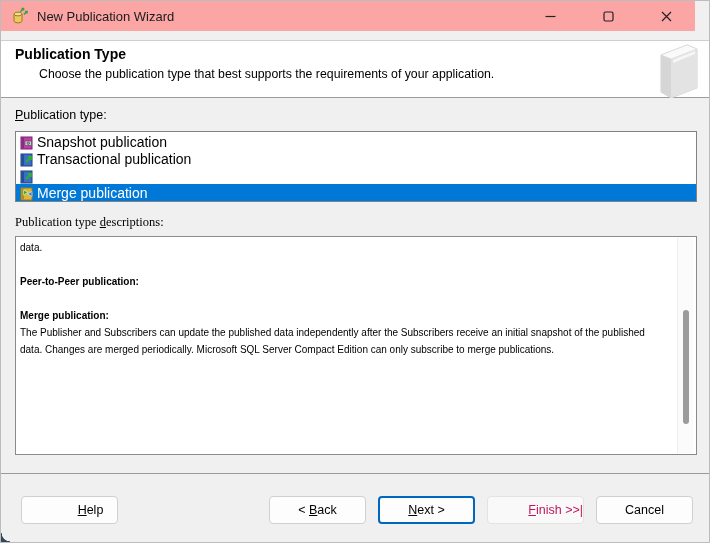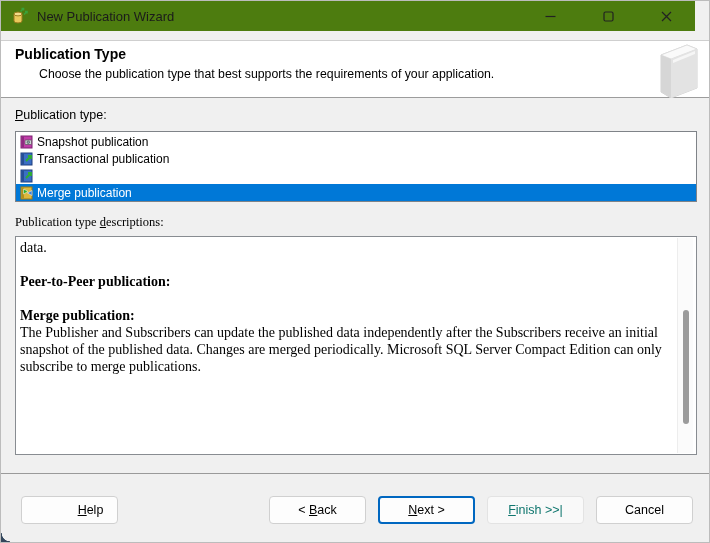--- a/index.html
+++ b/index.html
@@ -3,62 +3,62 @@
 <meta charset="utf-8">
 <style>
   html,body { margin:0; padding:0; background:#e8e8e8; }
   #window {
     position:relative; width:710px; height:543px; box-sizing:border-box;
     background:#f0f0f0; border:1px solid #bcbcbc; overflow:hidden;
     font-family:"Liberation Sans", sans-serif; color:#000;
   }
   
   .titlebar { position:absolute; top:0; left:0; right:14px; height:30px;
-    background:#4d7c0f; display:flex; align-items:center; }
+    background:#fca5a5; display:flex; align-items:center; }
   .app-icon { margin-left:10px; width:18px; height:18px; display:flex; align-items:center; }
   .title-text { margin-left:8px; font-size:13px; color:#1b1b1b; }
   .caption { margin-left:auto; display:flex; height:30px; }
   .cap-btn { width:58px; height:30px; display:flex; align-items:center; justify-content:center; cursor:default; }
   .cap-btn svg { display:block; }
   
   .banner { position:absolute; top:39px; left:0; right:0; height:56px;
     background:#ffffff; border-top:1px solid #cfcfcf; border-bottom:1px solid #9c9c9c; }
   .banner-title { position:absolute; left:14px; top:5px; font-size:14px; font-weight:bold; }
   .banner-sub  { position:absolute; left:38px; top:26px; font-size:12.3px; }
   .banner-art  { position:absolute; right:-6px; top:-1px; width:62px; height:58px; overflow:hidden; }
   
   .fldlabel { position:absolute; left:14px; font-size:12.5px; }
   .accel { text-decoration:underline; }
   
   .listbox { position:absolute; left:14px; top:130px; width:682px; height:71px;
     box-sizing:border-box; background:#fff; border:1px solid #7f8388; padding-top:1px; }
-  .row { display:flex; align-items:center; height:17px; font-size:12px; padding-left:2px; }
+  .row { display:flex; align-items:flex-end; height:17px; font-size:14px; padding-left:2px; }
   .row .li-icon { width:16px; height:14px; margin-right:3px; display:flex; align-items:center; justify-content:center; flex:none; }
   .row.selected { background:var(--selection,#0078d7); color:var(--selection_text,#fff); }
   
   .descbox { position:absolute; left:14px; top:235px; width:682px; height:219px;
     box-sizing:border-box; background:#fff; border:1px solid #888c91; }
   .desc-content { position:absolute; left:0; top:0; right:22px; bottom:0;
-    padding:2px 8px 0 4px; font-size:14px; line-height:17px; overflow:hidden;font-family:Liberation Serif, serif; }
+    padding:2px 8px 0 4px; font-size:10px; line-height:17px; overflow:hidden; }
   .dp { margin:0; }
   .dh { margin:17px 0 0 0; font-weight:bold; }
   .scroll-track { position:absolute; top:1px; bottom:1px; right:3px; width:15px;
     background:#fbfbfb; border-left:1px solid #ededed; }
   .scroll-thumb { position:absolute; left:5px; top:72px; width:6px; height:114px;
     background:#9b9b9b; border-radius:3px; }
   
   .separator { position:absolute; left:0; right:0; top:472px; height:1px; background:#9a9a9a; }
   .btn { position:absolute; top:495px; width:97px; height:28px; box-sizing:border-box;
     background:#fdfdfd; border:1px solid #d0d0d0; border-radius:4px;
     font-family:"Liberation Sans", sans-serif; font-size:12.5px; color:#000;
     display:flex; align-items:center; justify-content:center; padding:0; }
   .btn.help   { left:20px;padding-left:42px; }
   .btn.back   { left:268px; }
   .btn.next   { left:377px; border:2px solid var(--accent,#0067c0); }
-  .btn.finish { left:486px; color:#0f766e; background:#f9f9f9; border-color:#e3e3e3; }
+  .btn.finish { left:486px; color:#be185d; background:#f9f9f9; border-color:#e3e3e3;justify-content:flex-end; }
   .btn.cancel { left:595px; }
   
   .corner-cut { position:absolute; left:-1px; bottom:-1px; width:10px; height:10px;
     background:radial-gradient(circle at 100% 0%, rgba(0,0,0,0) 8px, #33465c 8.6px); }
 </style>
 </head>
 <body>
 
 <div id="window">
 

